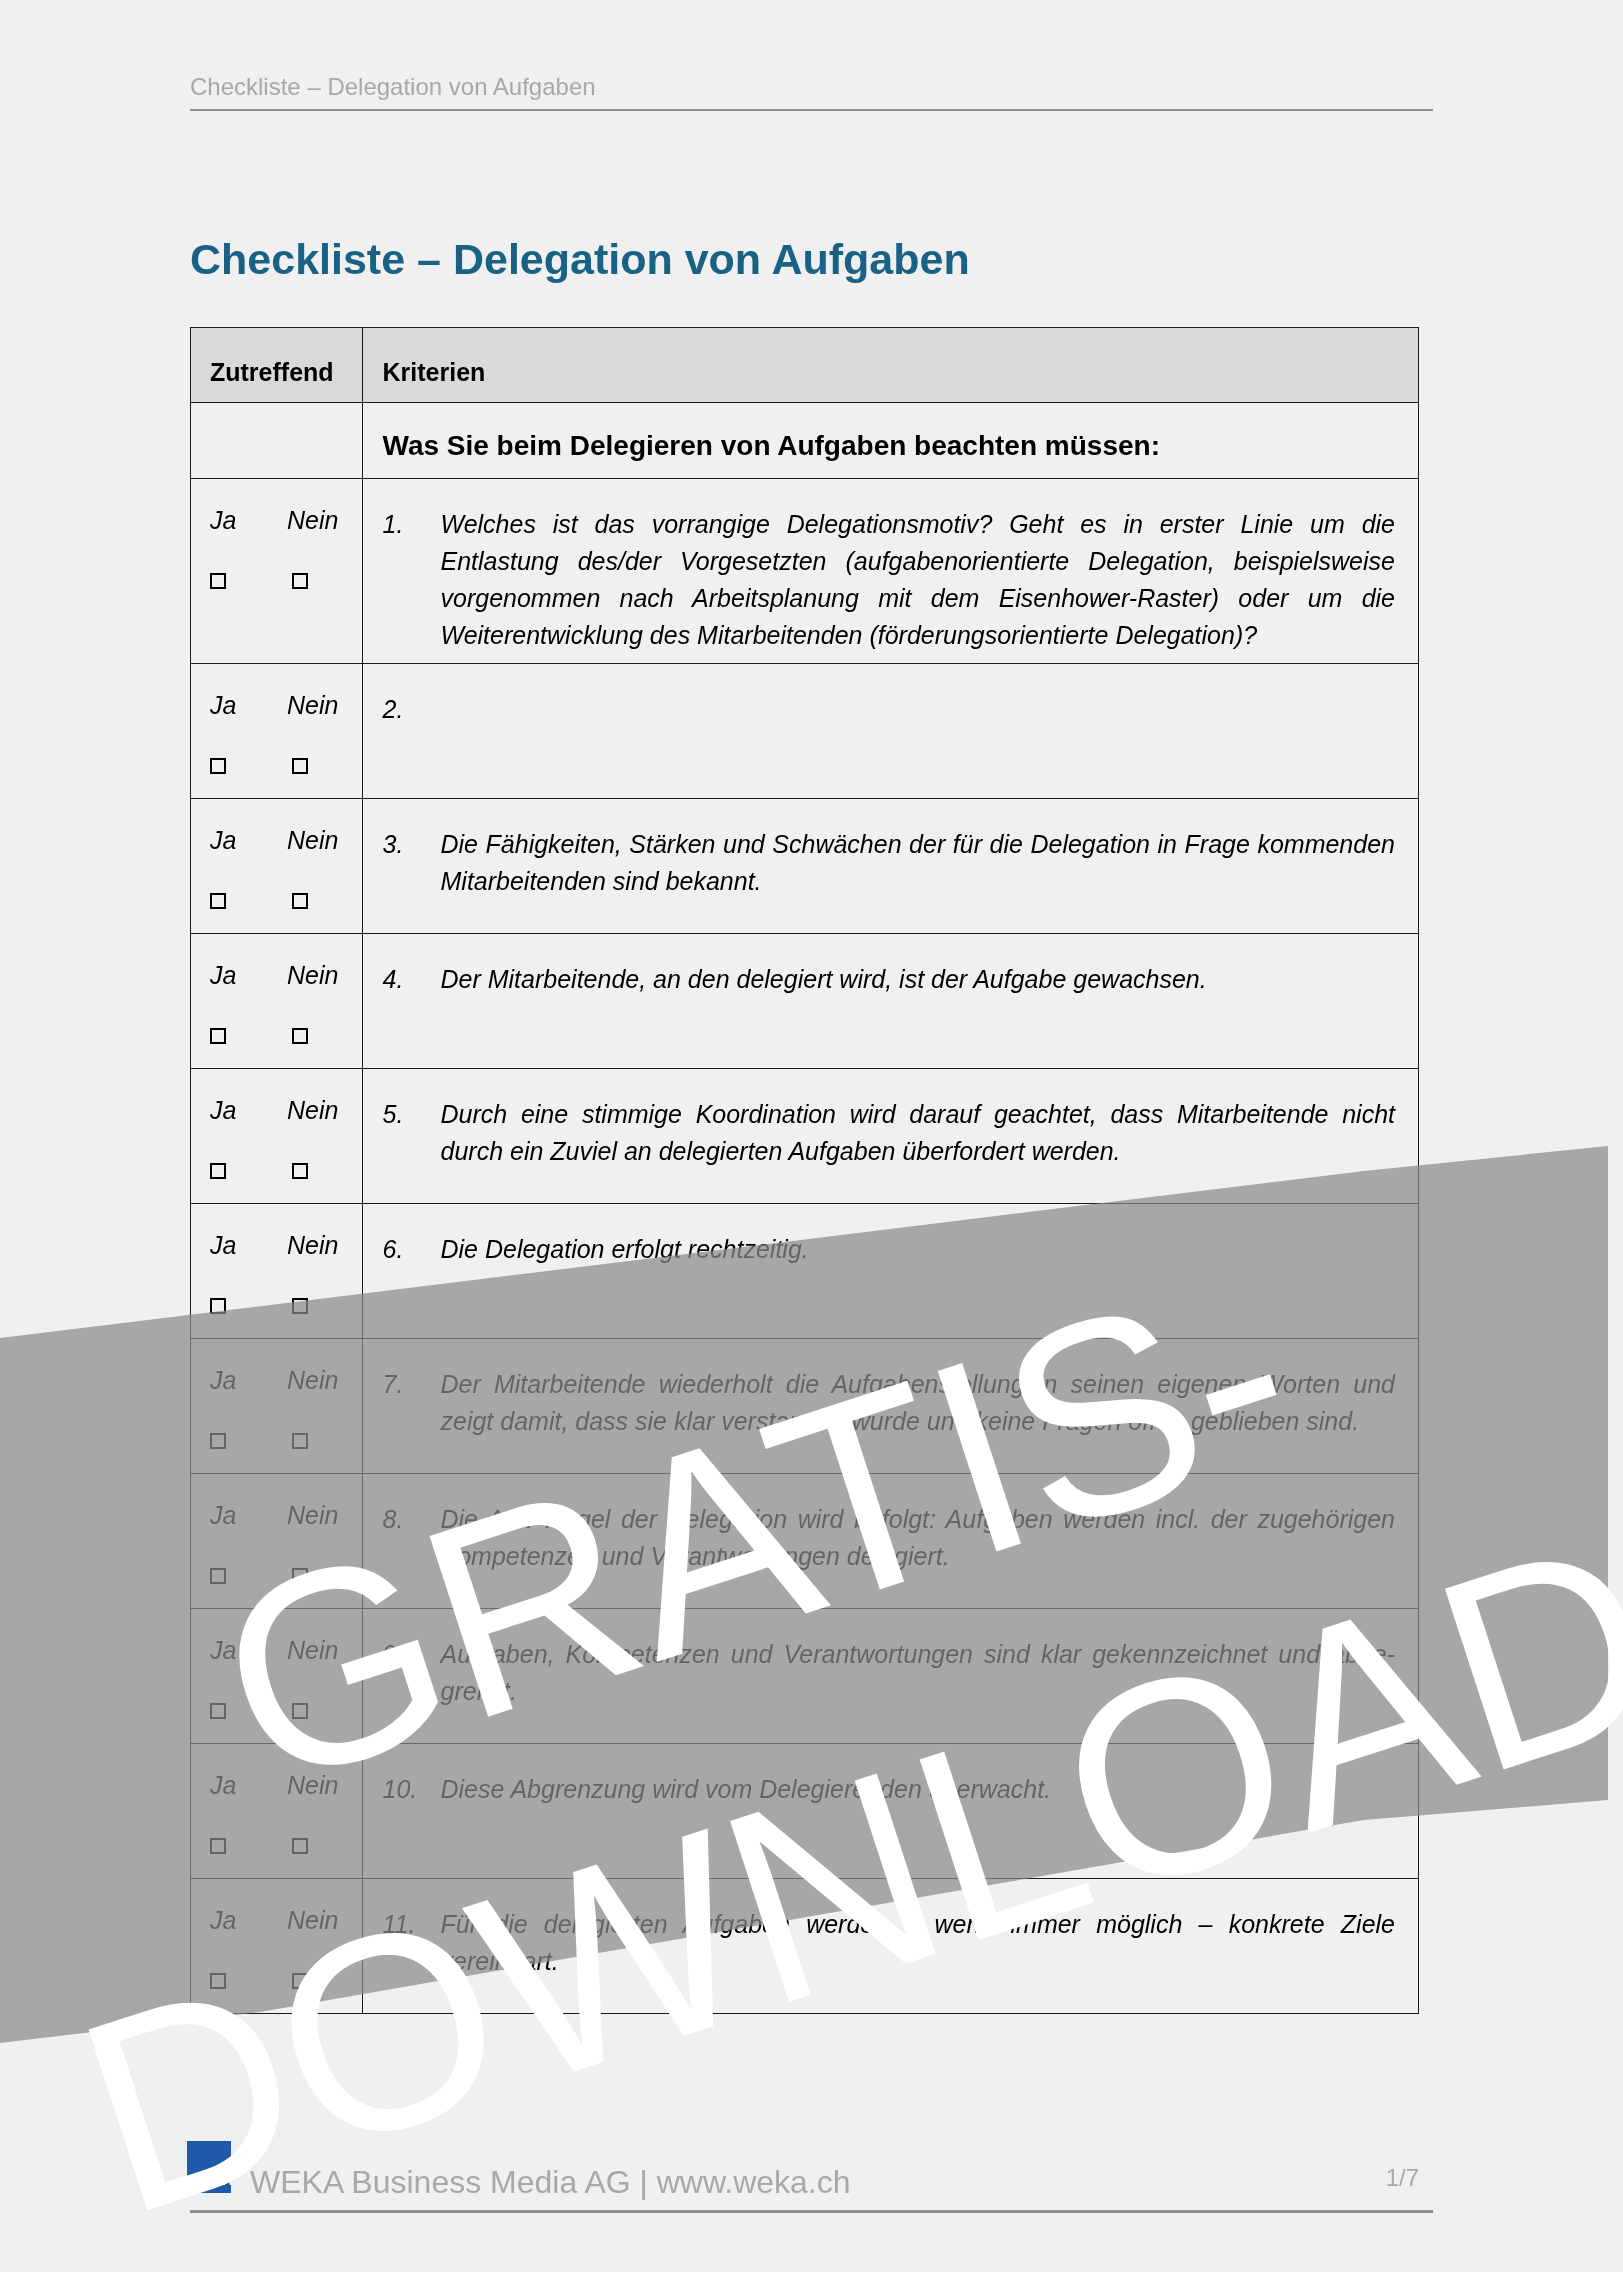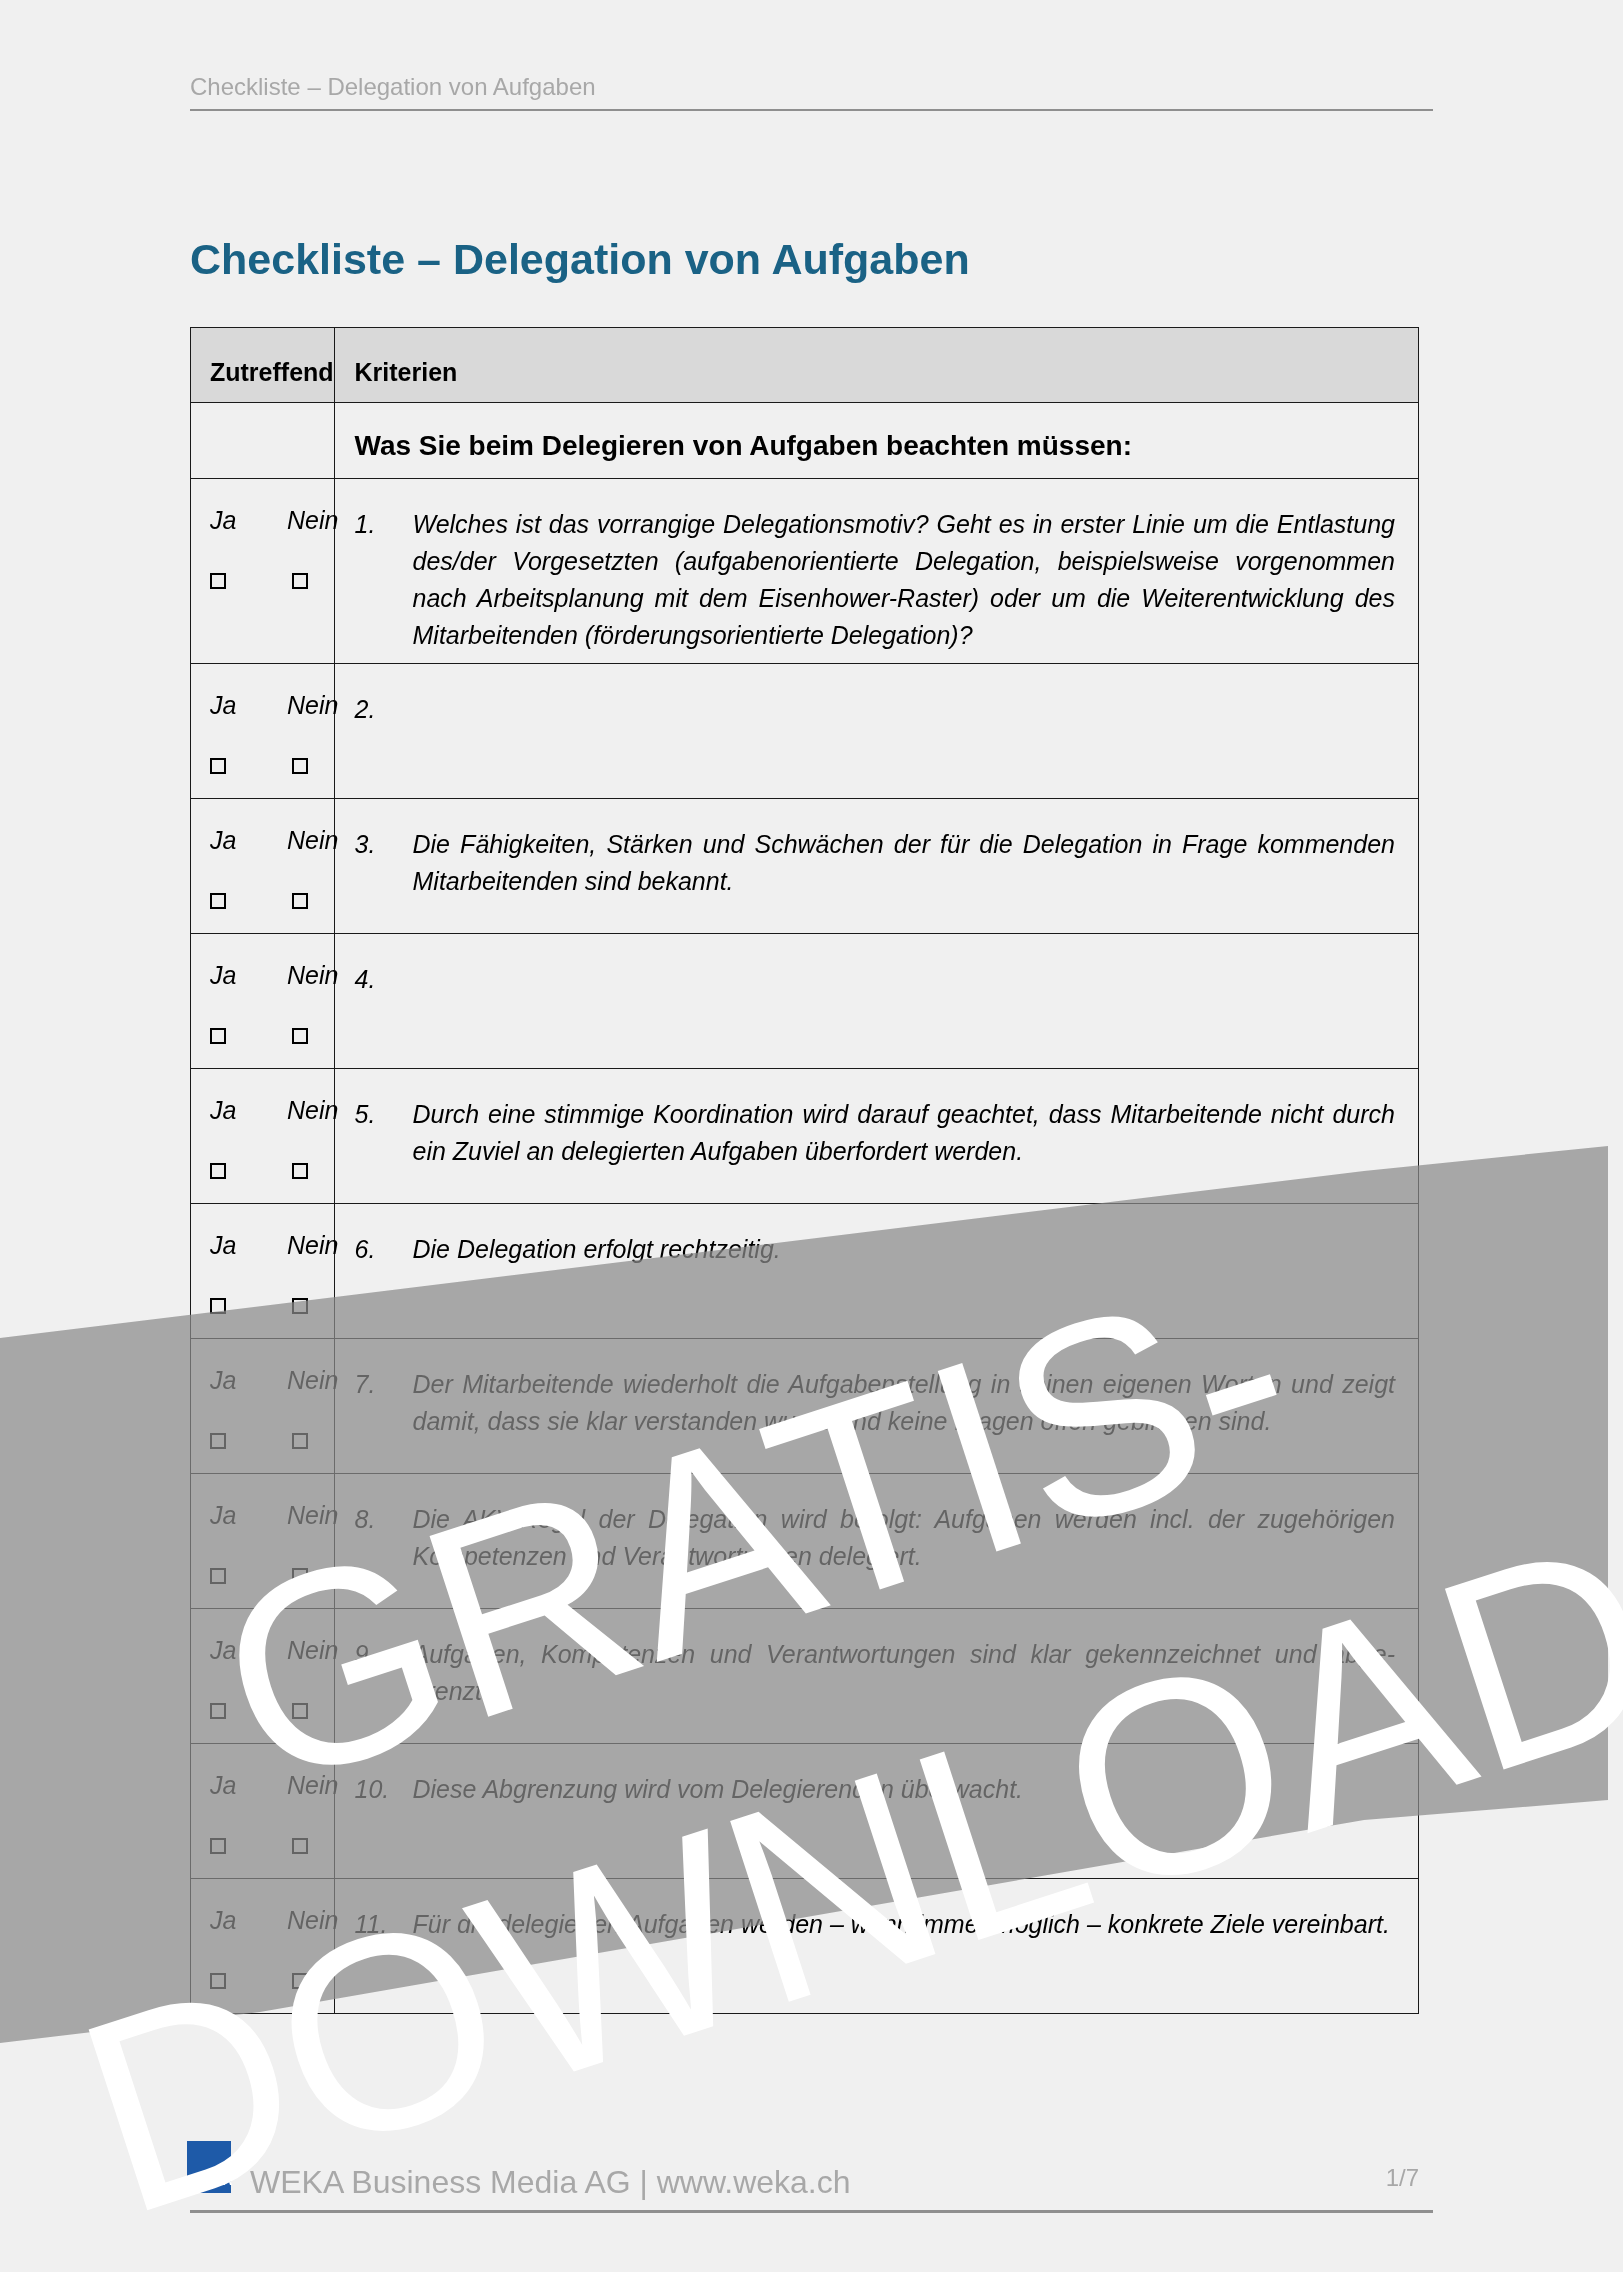--- a/index.html
+++ b/index.html
@@ -20,21 +20,21 @@
   .running-head{position:absolute;left:190px;top:73px;font-size:24px;color:var(--muted);}
   .head-rule{position:absolute;left:190px;top:109px;width:1243px;height:1.9px;background:var(--rule);}
 
   
   .title{position:absolute;left:190px;top:235px;font-size:43px;font-weight:bold;color:var(--accent);letter-spacing:0px;}
 
   
   .tbl{position:absolute;left:190px;top:327px;width:1229px;border:1.9px solid #1a1a1a;border-bottom:none;}
   .tr{display:flex;border-bottom:1.9px solid #1a1a1a;}
   .td{position:relative;}
-  .c1{width:144px;border-right:1.3px solid #1a1a1a;flex:0 0 auto;}
+  .c1{width:172px;border-right:1.3px solid #1a1a1a;flex:0 0 auto;}
   .c2{flex:1 1 auto;width:1081px;}
   .tr.head .td{height:74px;background:var(--thead);padding-top:30px;font-size:25px;font-weight:bold;color:#000;}
   .tr.head .c1{padding-left:19px;}
   .tr.head .c2{padding-left:19.5px;}
   .tr.sub .td{height:75px;padding-top:27px;font-size:28px;}
   .tr.sub .c2{padding-left:19.5px;font-weight:bold;color:#000;}
   .tr.row{min-height:135px;font-style:italic;}
   .tr.row .c1{padding-top:27px;}
   .jn{padding-left:19px;font-size:25px;color:#000;line-height:28.6px;white-space:nowrap;}
   .jn .ja{display:inline-block;width:77px;}
@@ -134,20 +134,21 @@
         <div class="jn">
           <span class="ja">Ja</span><span>Nein</span>
         </div>
         <div class="boxes">
           <span class="checkbox box-ja"></span>
           <span class="checkbox box-nein"></span>
         </div>
       </div>
       <div class="td c2">
         <span class="num">4.</span>
+        <div class="crit">Der Mitarbeitende, an den delegiert wird, ist der Aufgabe gewachsen.</div>
       </div>
     </div>
 
     <div class="tr row">
       <div class="td c1">
         <div class="jn">
           <span class="ja">Ja</span><span>Nein</span>
         </div>
         <div class="boxes">
           <span class="checkbox box-ja"></span>

